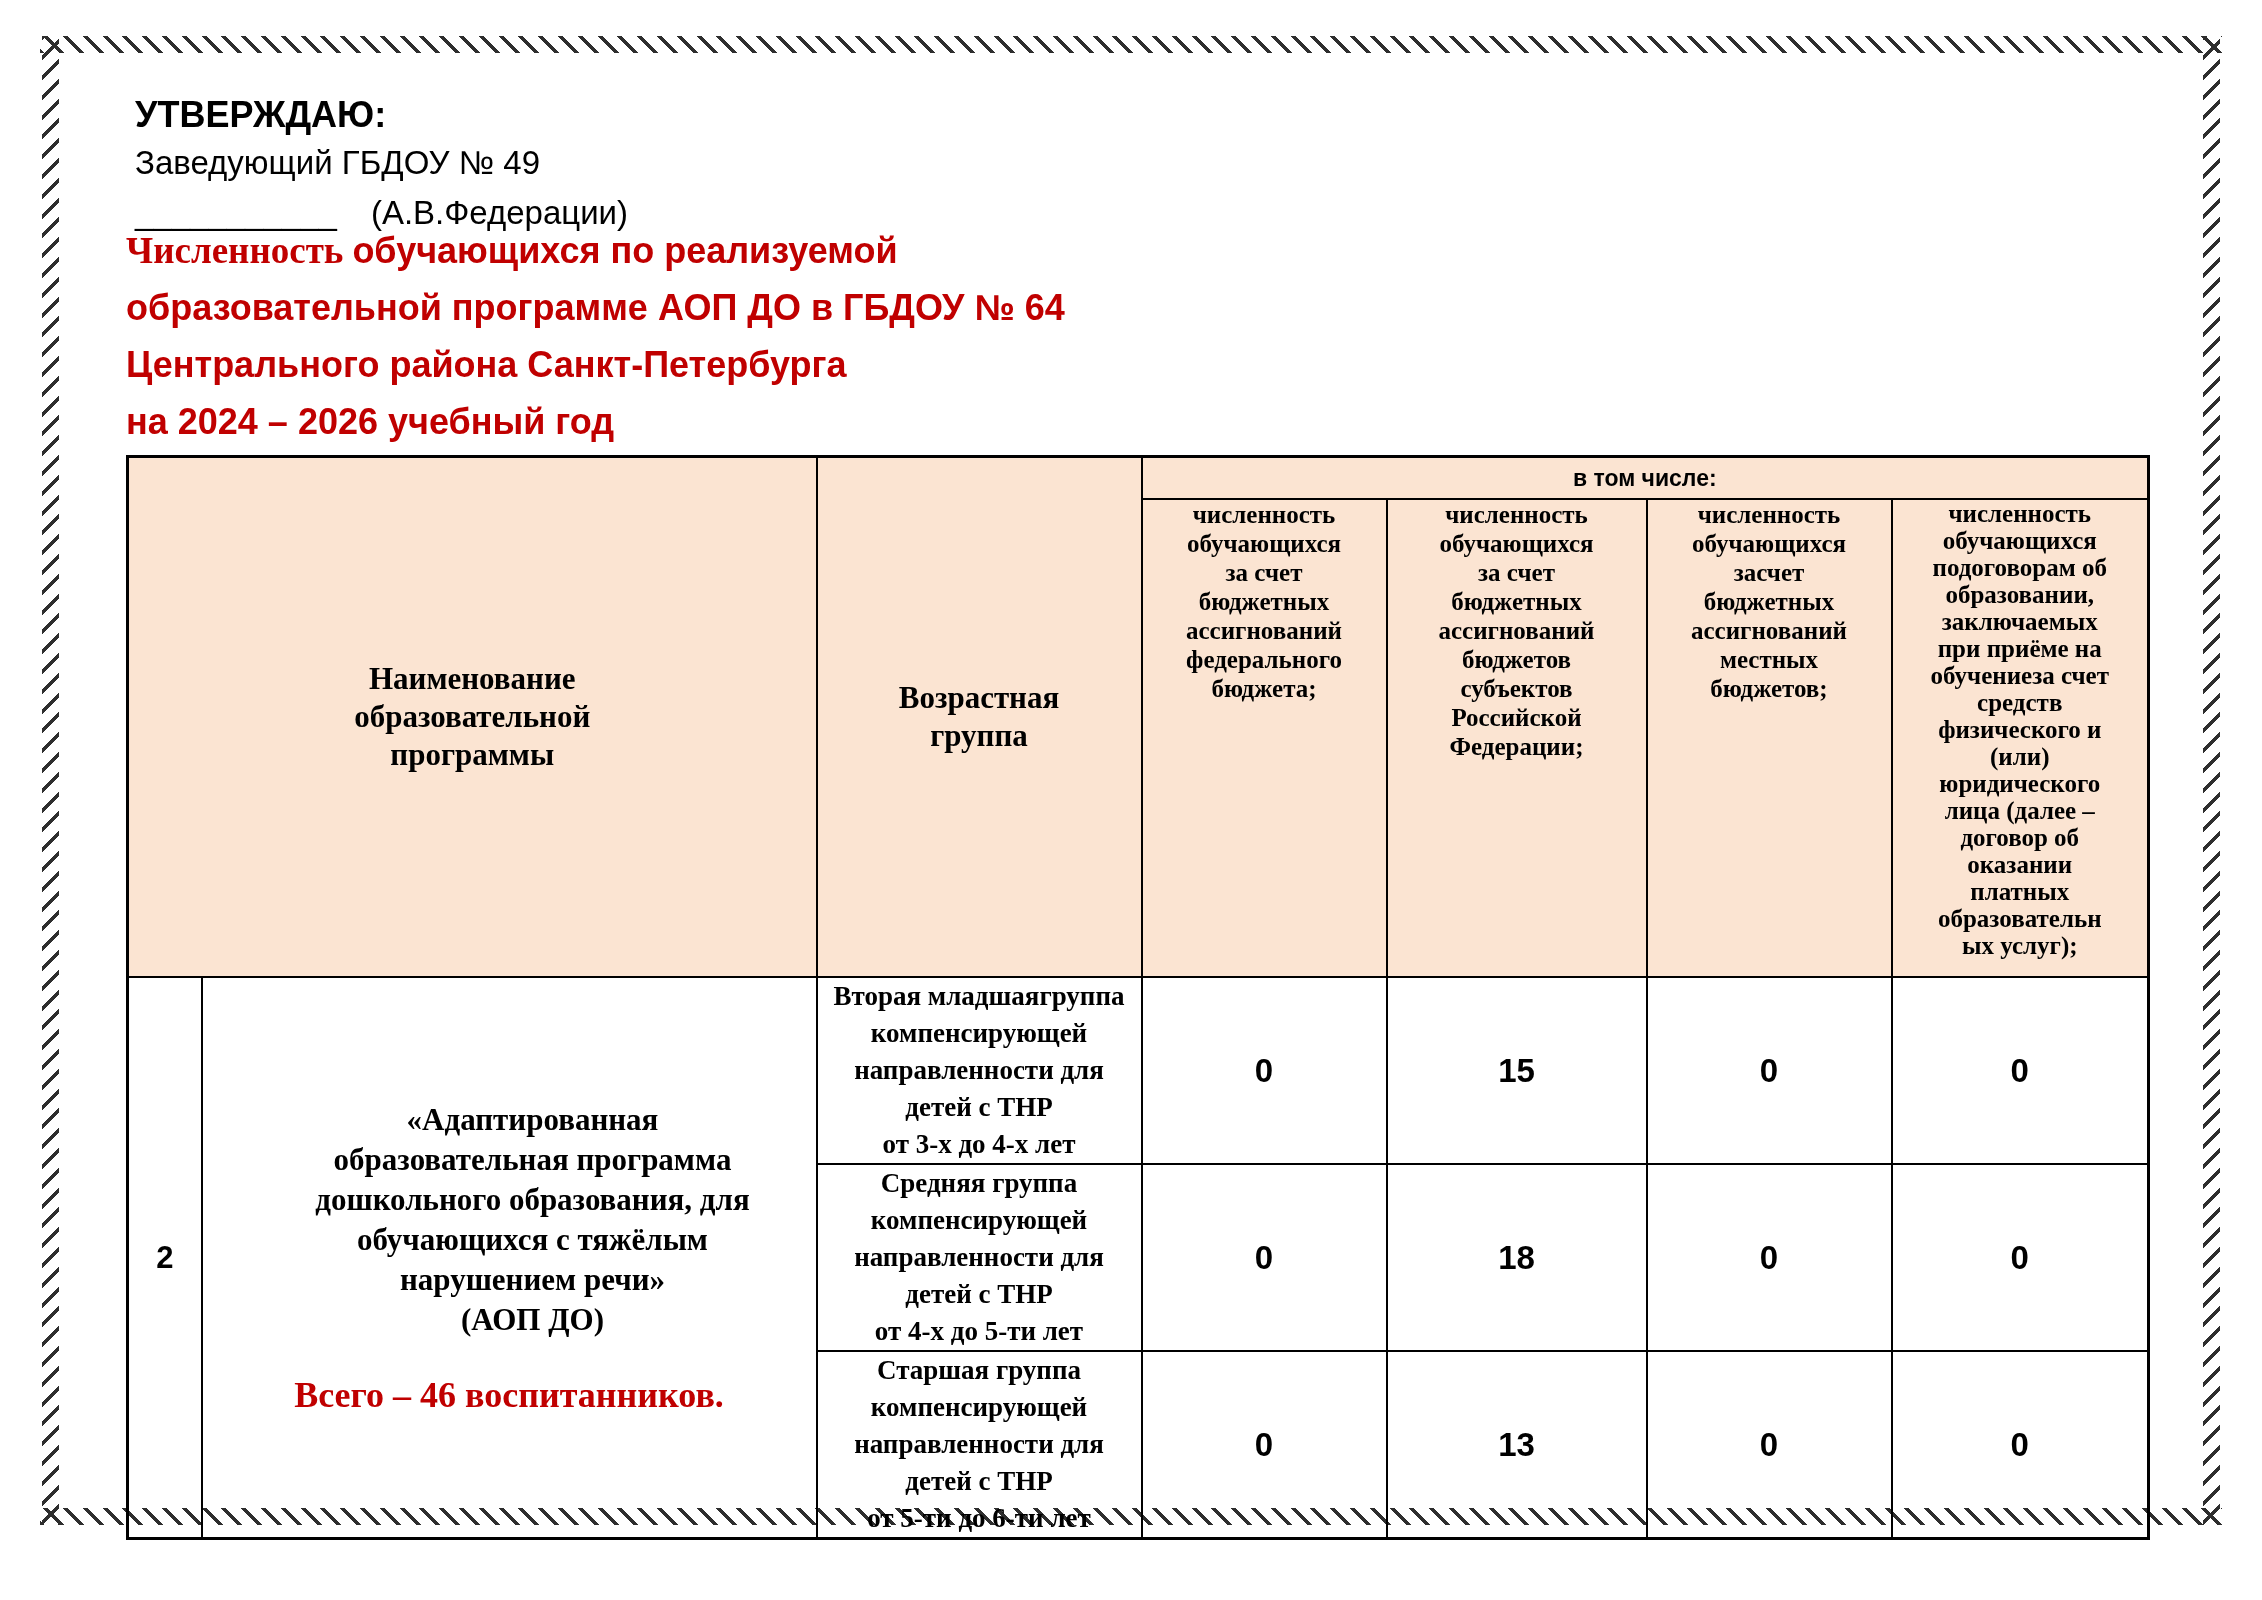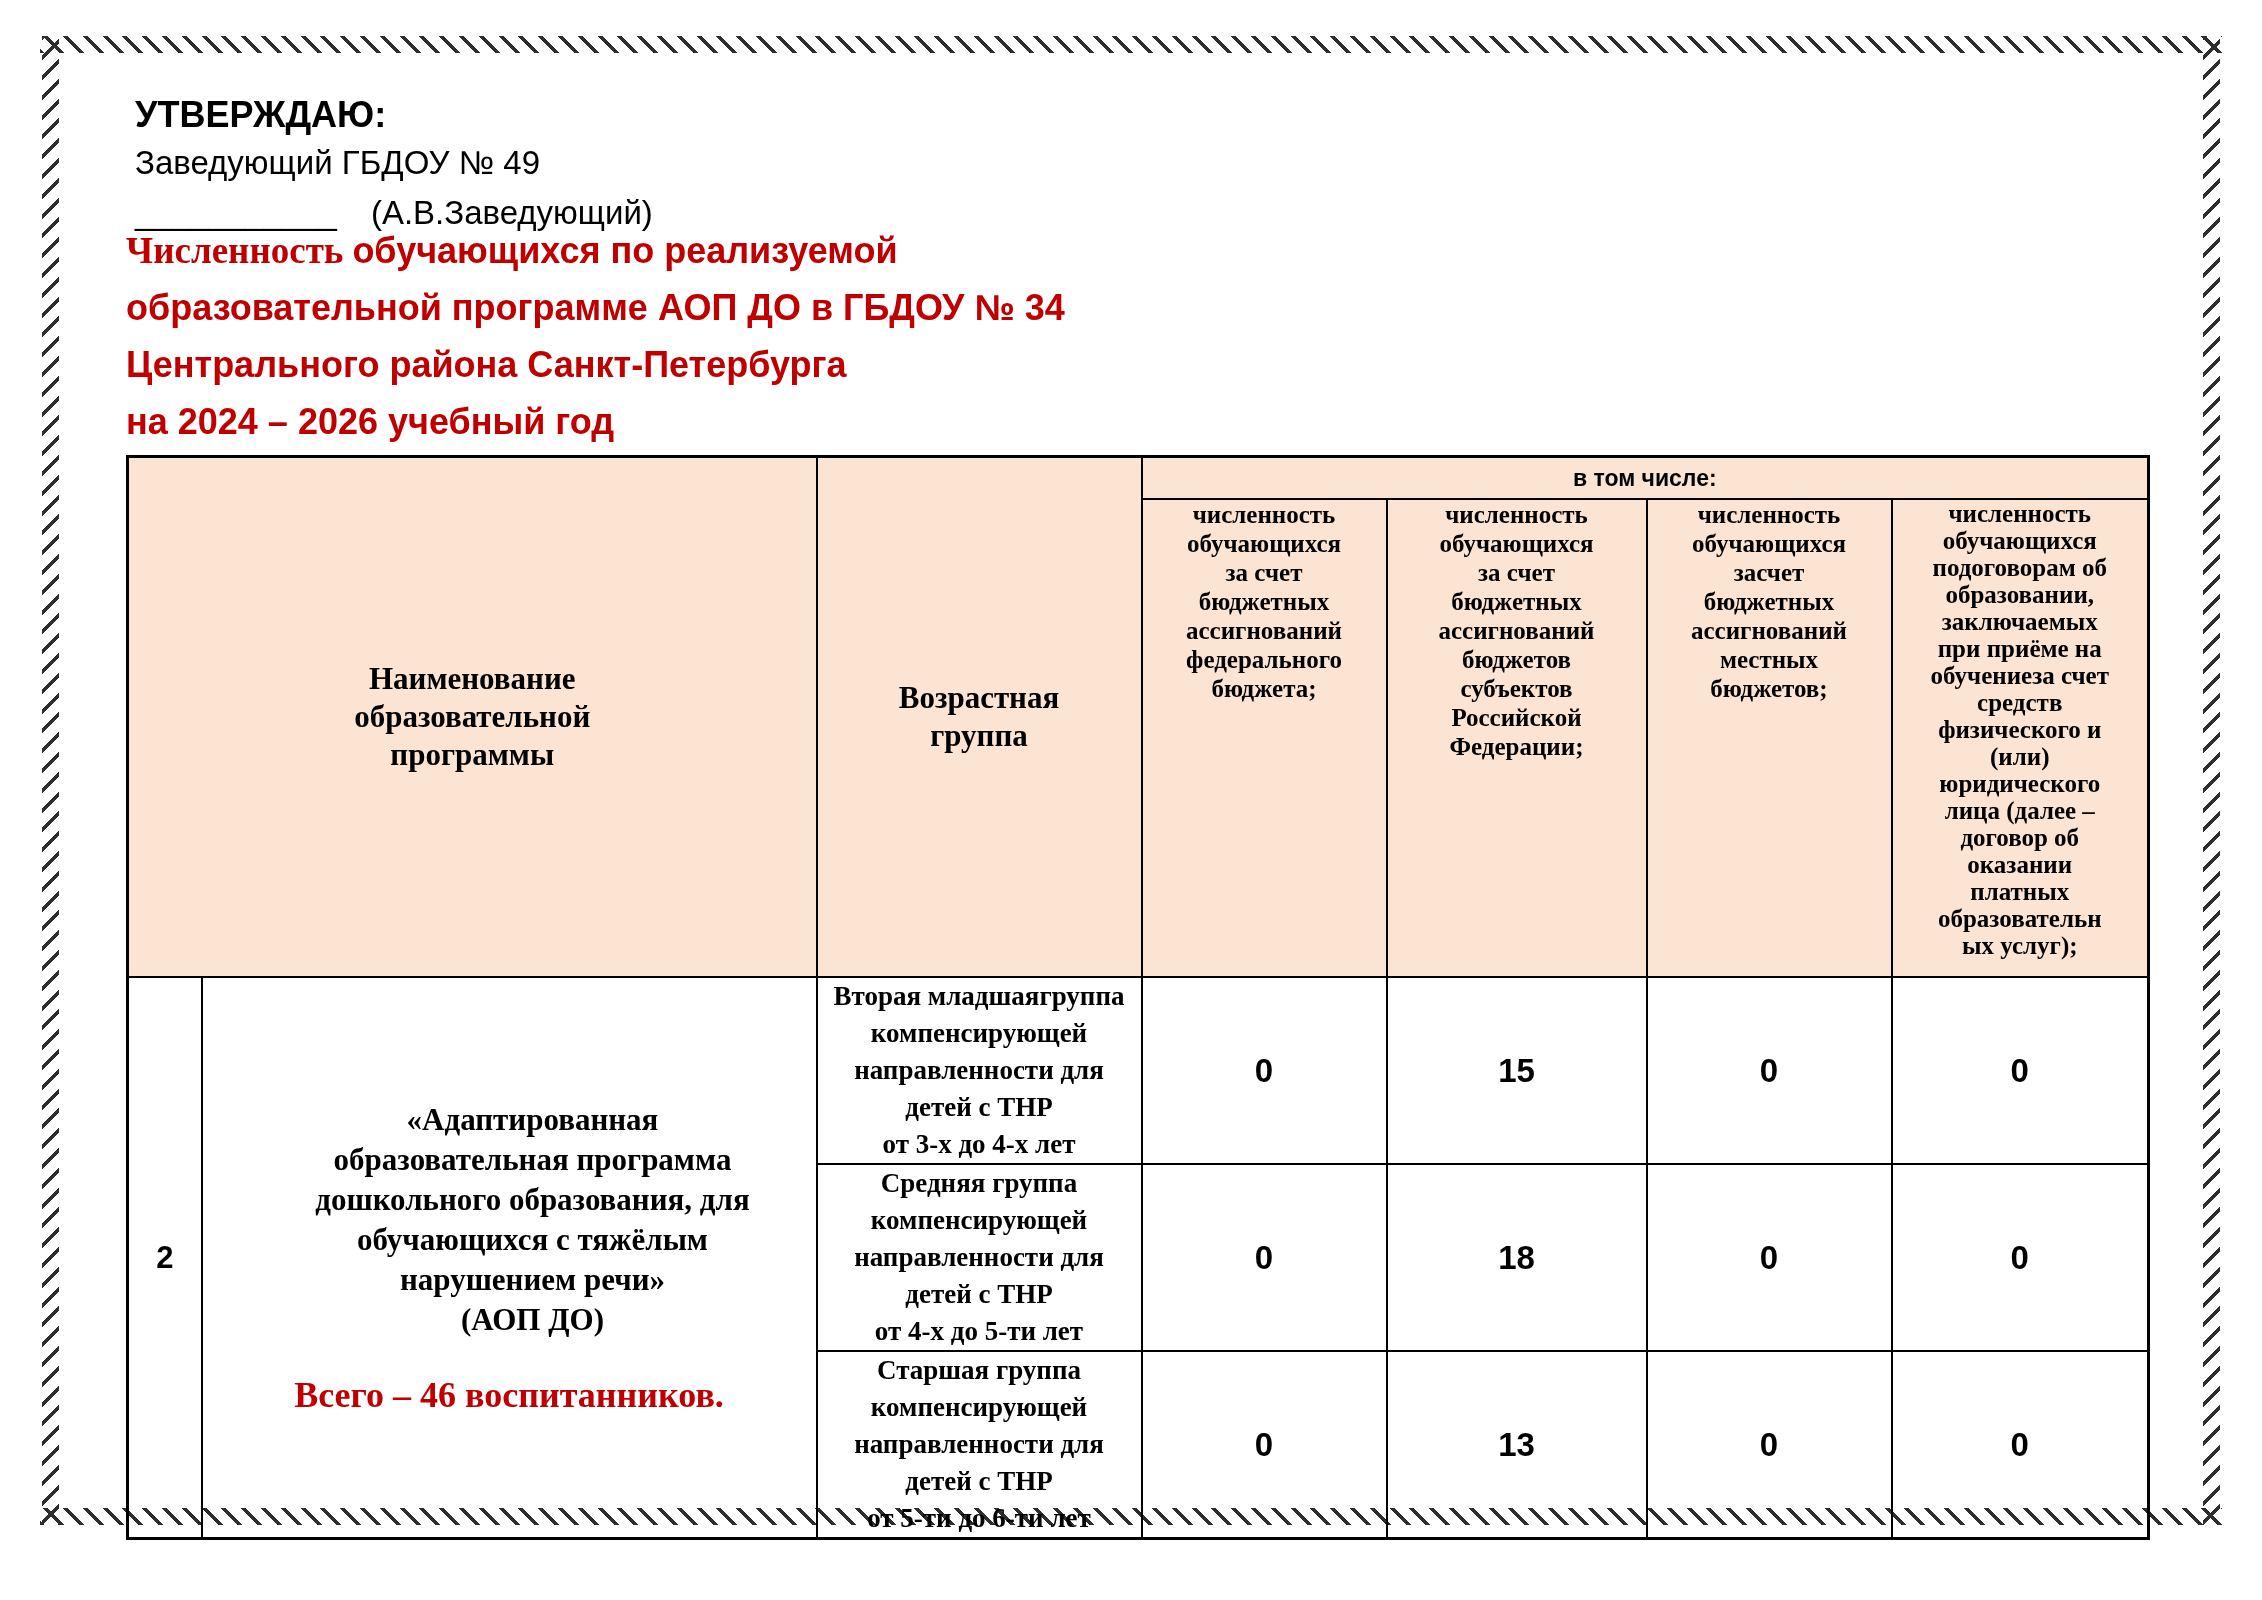--- a/index.html
+++ b/index.html
@@ -111,29 +111,29 @@
 
   <div class="dash dash-top"></div>
   <div class="dash dash-bottom"></div>
   <div class="dash dash-left"></div>
   <div class="dash dash-right"></div>
 
   <div class="approve">
     <div class="approve-label">УТВЕРЖДАЮ:</div>
     <div class="approve-role">Заведующий ГБДОУ № 49</div>
     <div class="approve-sign">
-      <span>___________</span><span class="approver-name">(А.В.Заведующий)</span>
+      <span>___________</span><span class="approver-name">(А.В.Федерации)</span>
     </div>
   </div>
 
   <div class="doc-title">
     <div class="title-line">
       <span class="t-serif">Численность</span><span class="t-rest">обучающихся по реализуемой</span>
     </div>
-    <div class="title-line">образовательной программе АОП ДО в ГБДОУ № 34</div>
+    <div class="title-line">образовательной программе АОП ДО в ГБДОУ № 64</div>
     <div class="title-line">Центрального района Санкт-Петербурга</div>
     <div class="title-line">на 2024 – 2026 учебный год</div>
   </div>
 
   <table class="enroll">
     <colgroup>
       <col style="width:74px">
       <col style="width:615px">
       <col style="width:325px">
       <col style="width:245px">

